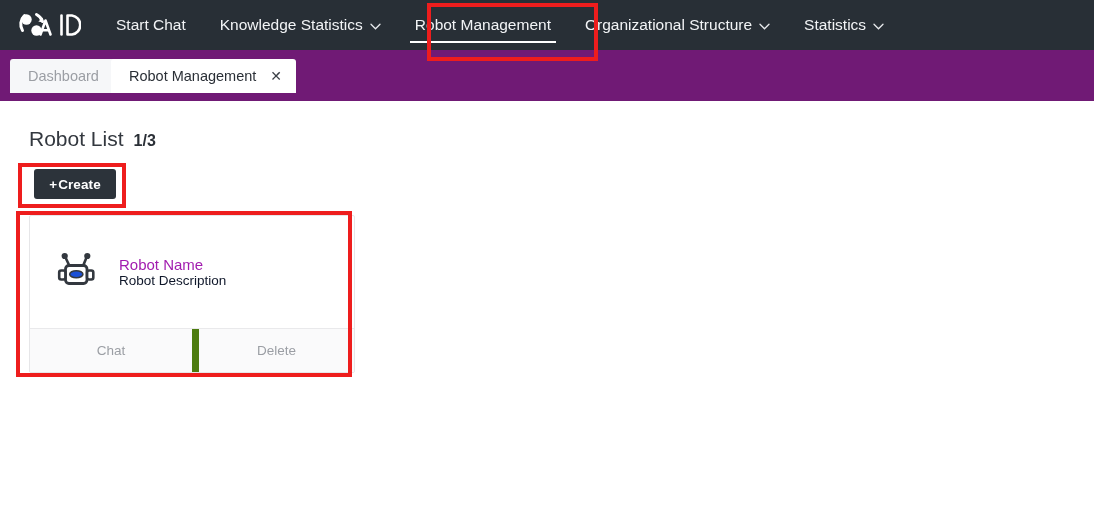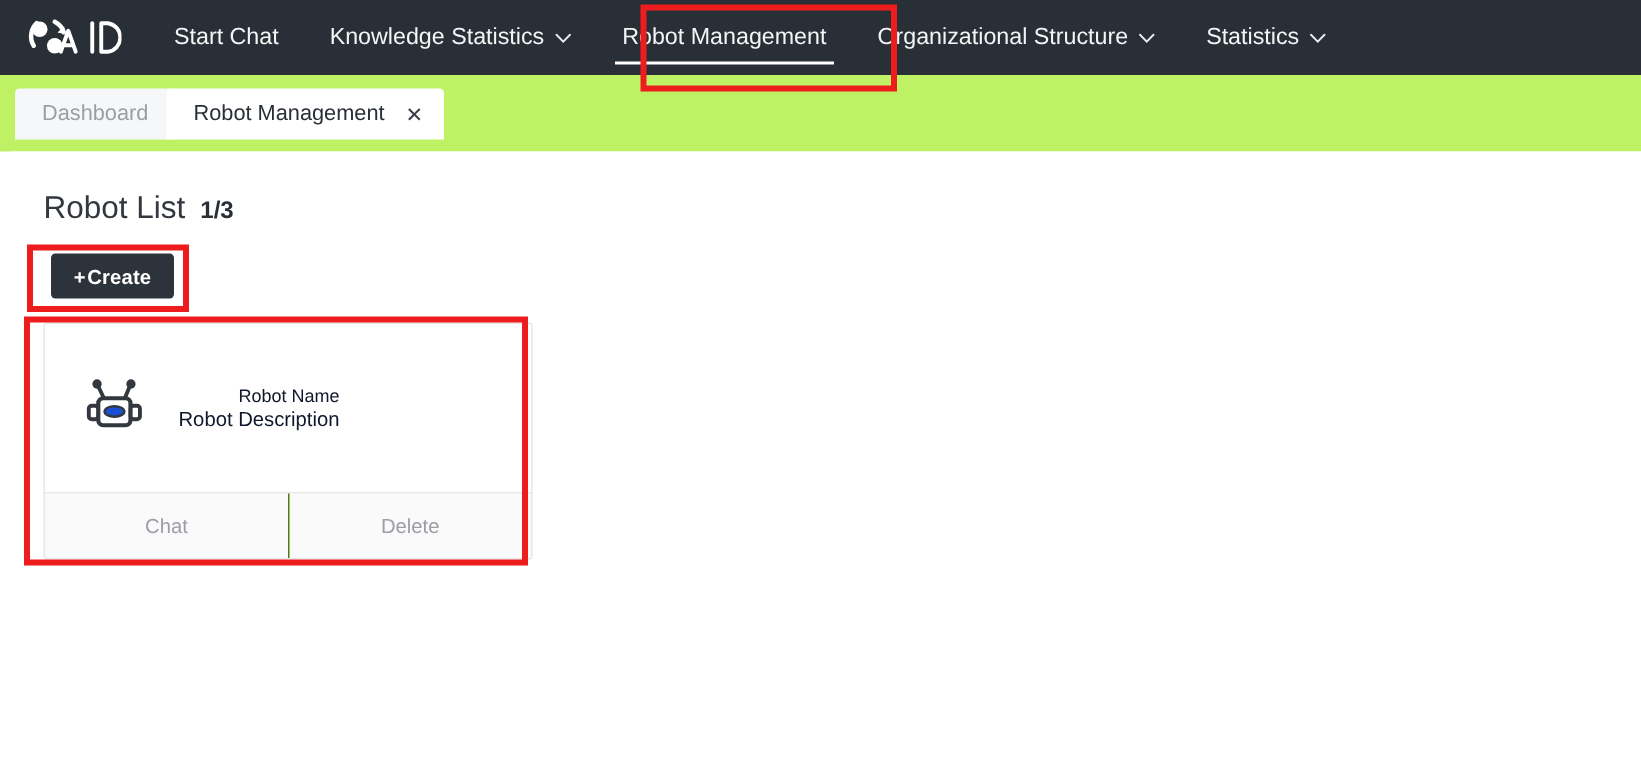--- a/index.html
+++ b/index.html
@@ -44,21 +44,21 @@
     position: absolute;
     left: 12px; right: 12px;
     bottom: 7px; height: 2px;
     background: #ffffff;
   }
 
   
   .tabstrip {
     position: absolute; left: 0; top: 50px;
     width: 1094px; height: 51px;
-    background: #bef264;
+    background: #701a75;
   }
   .tab {
     position: absolute;
     top: 9px; height: 34px;
     display: flex; align-items: center;
     font-size: 14.5px;
     padding: 0 18px;
     border-radius: 3px 3px 0 0;
     cursor: pointer;
     white-space: nowrap;
@@ -127,39 +127,39 @@
     overflow: hidden;
   }
   .robot-card-body {
     position: relative;
     height: 114px;
     display: flex; align-items: center;
     padding-left: 24px;
   }
   .robot-icon { width: 46px; height: 46px; flex: 0 0 auto; }
   .robot-text { margin-left: 19px; }
-  .robot-name { font-size: 12px; color: #0f172a; line-height: 1.1; text-align: right; }
+  .robot-name { font-size: 15px; color: #a21caf; line-height: 1.1; }
   .robot-desc { font-size: 13.5px; color: #0f172a; margin-top: 1px; line-height: 1.1; }
 
   .robot-card-footer {
     position: absolute; left: 0; bottom: 0;
     width: 100%; height: 44px;
     background: #fafafb;
     border-top: 1px solid #e9e9eb;
     display: flex;
     margin-top: 36px;
   }
   .footer-btn {
     flex: 1 1 50%;
     display: flex; align-items: center; justify-content: center;
     font-size: 13.5px;
     color: #9b9ea4;
     cursor: pointer;
   }
-  .footer-btn + .footer-btn { border-left: 1px solid #4d7c0f; }
+  .footer-btn + .footer-btn { border-left: 7px solid #4d7c0f; }
 
   
   .annot {
     position: absolute;
     border: 4px solid #ee1d1d;
     pointer-events: none;
     z-index: 50;
   }
   #annot-nav     { left: 427px;  top: 3px;   width: 171px; height: 58px; }
   #annot-create  { left: 18px;   top: 163px; width: 108px; height: 45px; }

